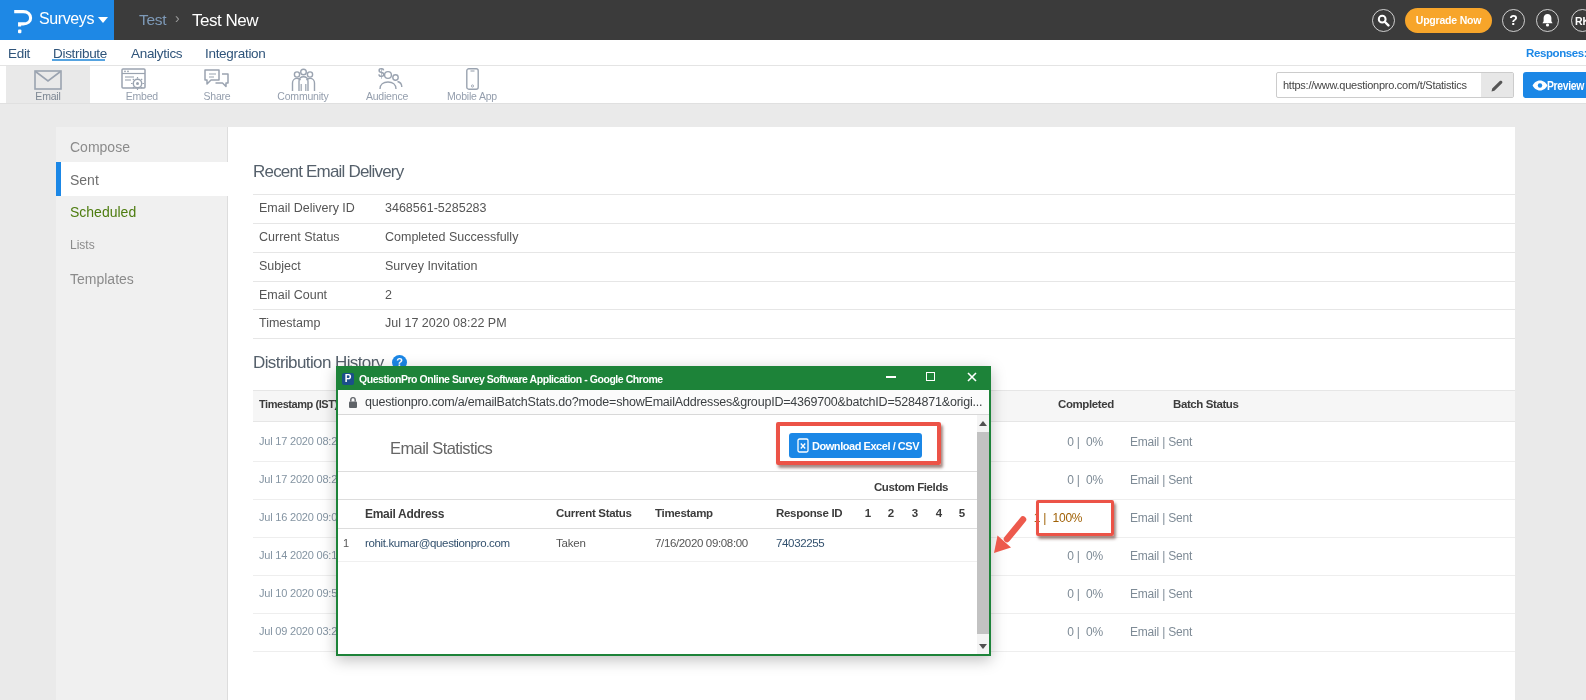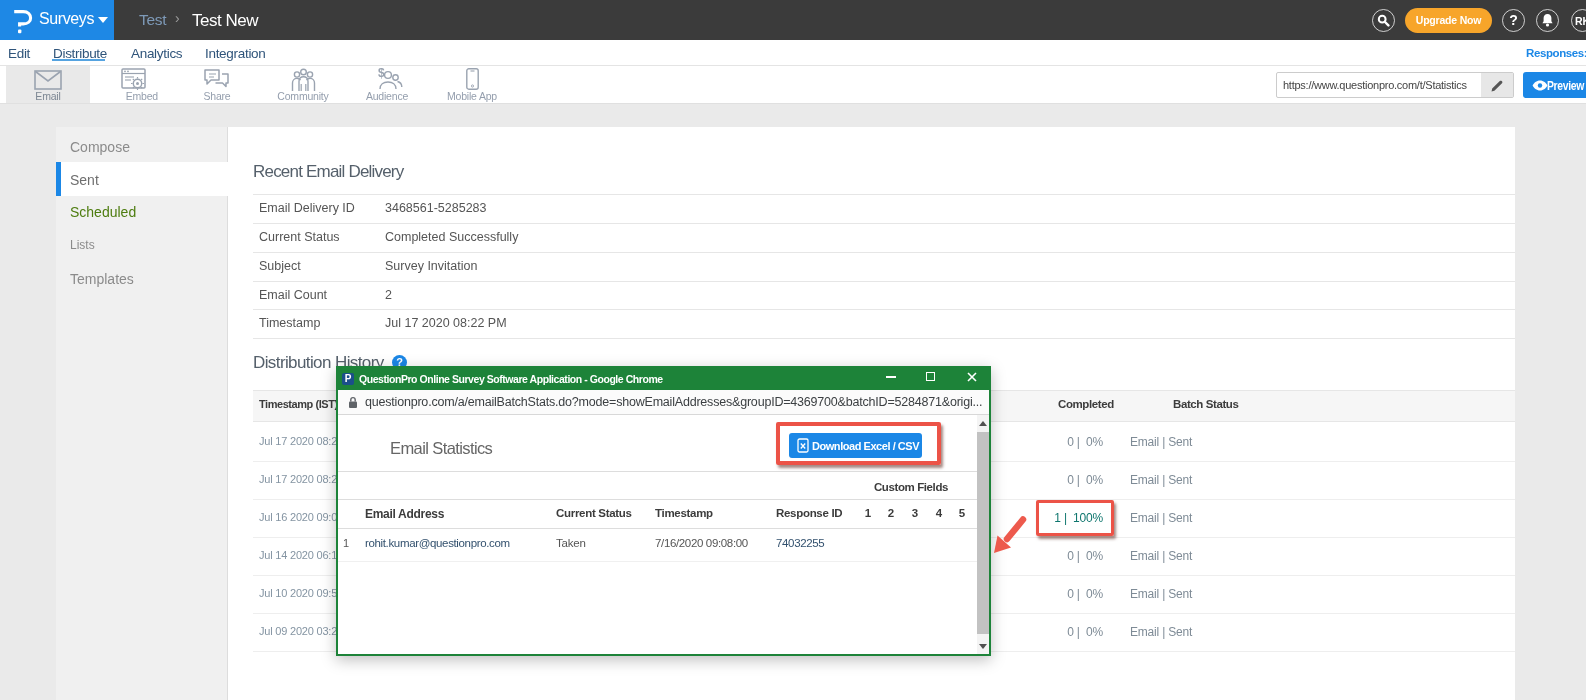--- a/index.html
+++ b/index.html
@@ -156,21 +156,21 @@
 <div class="abs" style="left:253px;top:613px;width:1262px;border-top:1px solid #eee;"></div>
 <div class="abs" style="left:253px;top:651px;width:1262px;border-top:1px solid #eee;"></div>
 <div class="abs" style="left:259px;top:435px;color:#8494a2;font-size:11px;letter-spacing:-0.2px;white-space:nowrap;">Jul 17 2020 08:22 PM</div>
 <div class="abs" style="left:259px;top:473px;color:#8494a2;font-size:11px;letter-spacing:-0.2px;white-space:nowrap;">Jul 17 2020 08:21 PM</div>
 <div class="abs" style="left:259px;top:511px;color:#8494a2;font-size:11px;letter-spacing:-0.2px;white-space:nowrap;">Jul 16 2020 09:06 AM</div>
 <div class="abs" style="left:259px;top:549px;color:#8494a2;font-size:11px;letter-spacing:-0.2px;white-space:nowrap;">Jul 14 2020 06:14 PM</div>
 <div class="abs" style="left:259px;top:587px;color:#8494a2;font-size:11px;letter-spacing:-0.2px;white-space:nowrap;">Jul 10 2020 09:59 AM</div>
 <div class="abs" style="left:259px;top:625px;color:#8494a2;font-size:11px;letter-spacing:-0.2px;white-space:nowrap;">Jul 09 2020 03:26 PM</div>
 <div class="abs" style="left:1013px;top:435px;width:90px;text-align:right;color:#7e8b96;font-size:12px;letter-spacing:-0.2px;">0&nbsp;|&nbsp; 0%</div>
 <div class="abs" style="left:1013px;top:473px;width:90px;text-align:right;color:#7e8b96;font-size:12px;letter-spacing:-0.2px;">0&nbsp;|&nbsp; 0%</div>
-<div class="abs" style="left:1013px;top:511px;width:90px;text-align:right;color:#0f766e;font-size:12px;letter-spacing:-0.2px;">1&nbsp;|&nbsp; 100%</div>
+<div class="abs" style="left:1013px;top:511px;width:90px;text-align:center;color:#a16207;font-size:12px;letter-spacing:-0.2px;">1&nbsp;|&nbsp; 100%</div>
 <div class="abs" style="left:1013px;top:549px;width:90px;text-align:right;color:#7e8b96;font-size:12px;letter-spacing:-0.2px;">0&nbsp;|&nbsp; 0%</div>
 <div class="abs" style="left:1013px;top:587px;width:90px;text-align:right;color:#7e8b96;font-size:12px;letter-spacing:-0.2px;">0&nbsp;|&nbsp; 0%</div>
 <div class="abs" style="left:1013px;top:625px;width:90px;text-align:right;color:#7e8b96;font-size:12px;letter-spacing:-0.2px;">0&nbsp;|&nbsp; 0%</div>
 <div class="abs" style="left:1130px;top:435px;color:#7e8b96;font-size:12px;letter-spacing:-0.2px;">Email | Sent</div>
 <div class="abs" style="left:1130px;top:473px;color:#7e8b96;font-size:12px;letter-spacing:-0.2px;">Email | Sent</div>
 <div class="abs" style="left:1130px;top:511px;color:#7e8b96;font-size:12px;letter-spacing:-0.2px;">Email | Sent</div>
 <div class="abs" style="left:1130px;top:549px;color:#7e8b96;font-size:12px;letter-spacing:-0.2px;">Email | Sent</div>
 <div class="abs" style="left:1130px;top:587px;color:#7e8b96;font-size:12px;letter-spacing:-0.2px;">Email | Sent</div>
 <div class="abs" style="left:1130px;top:625px;color:#7e8b96;font-size:12px;letter-spacing:-0.2px;">Email | Sent</div>
 

